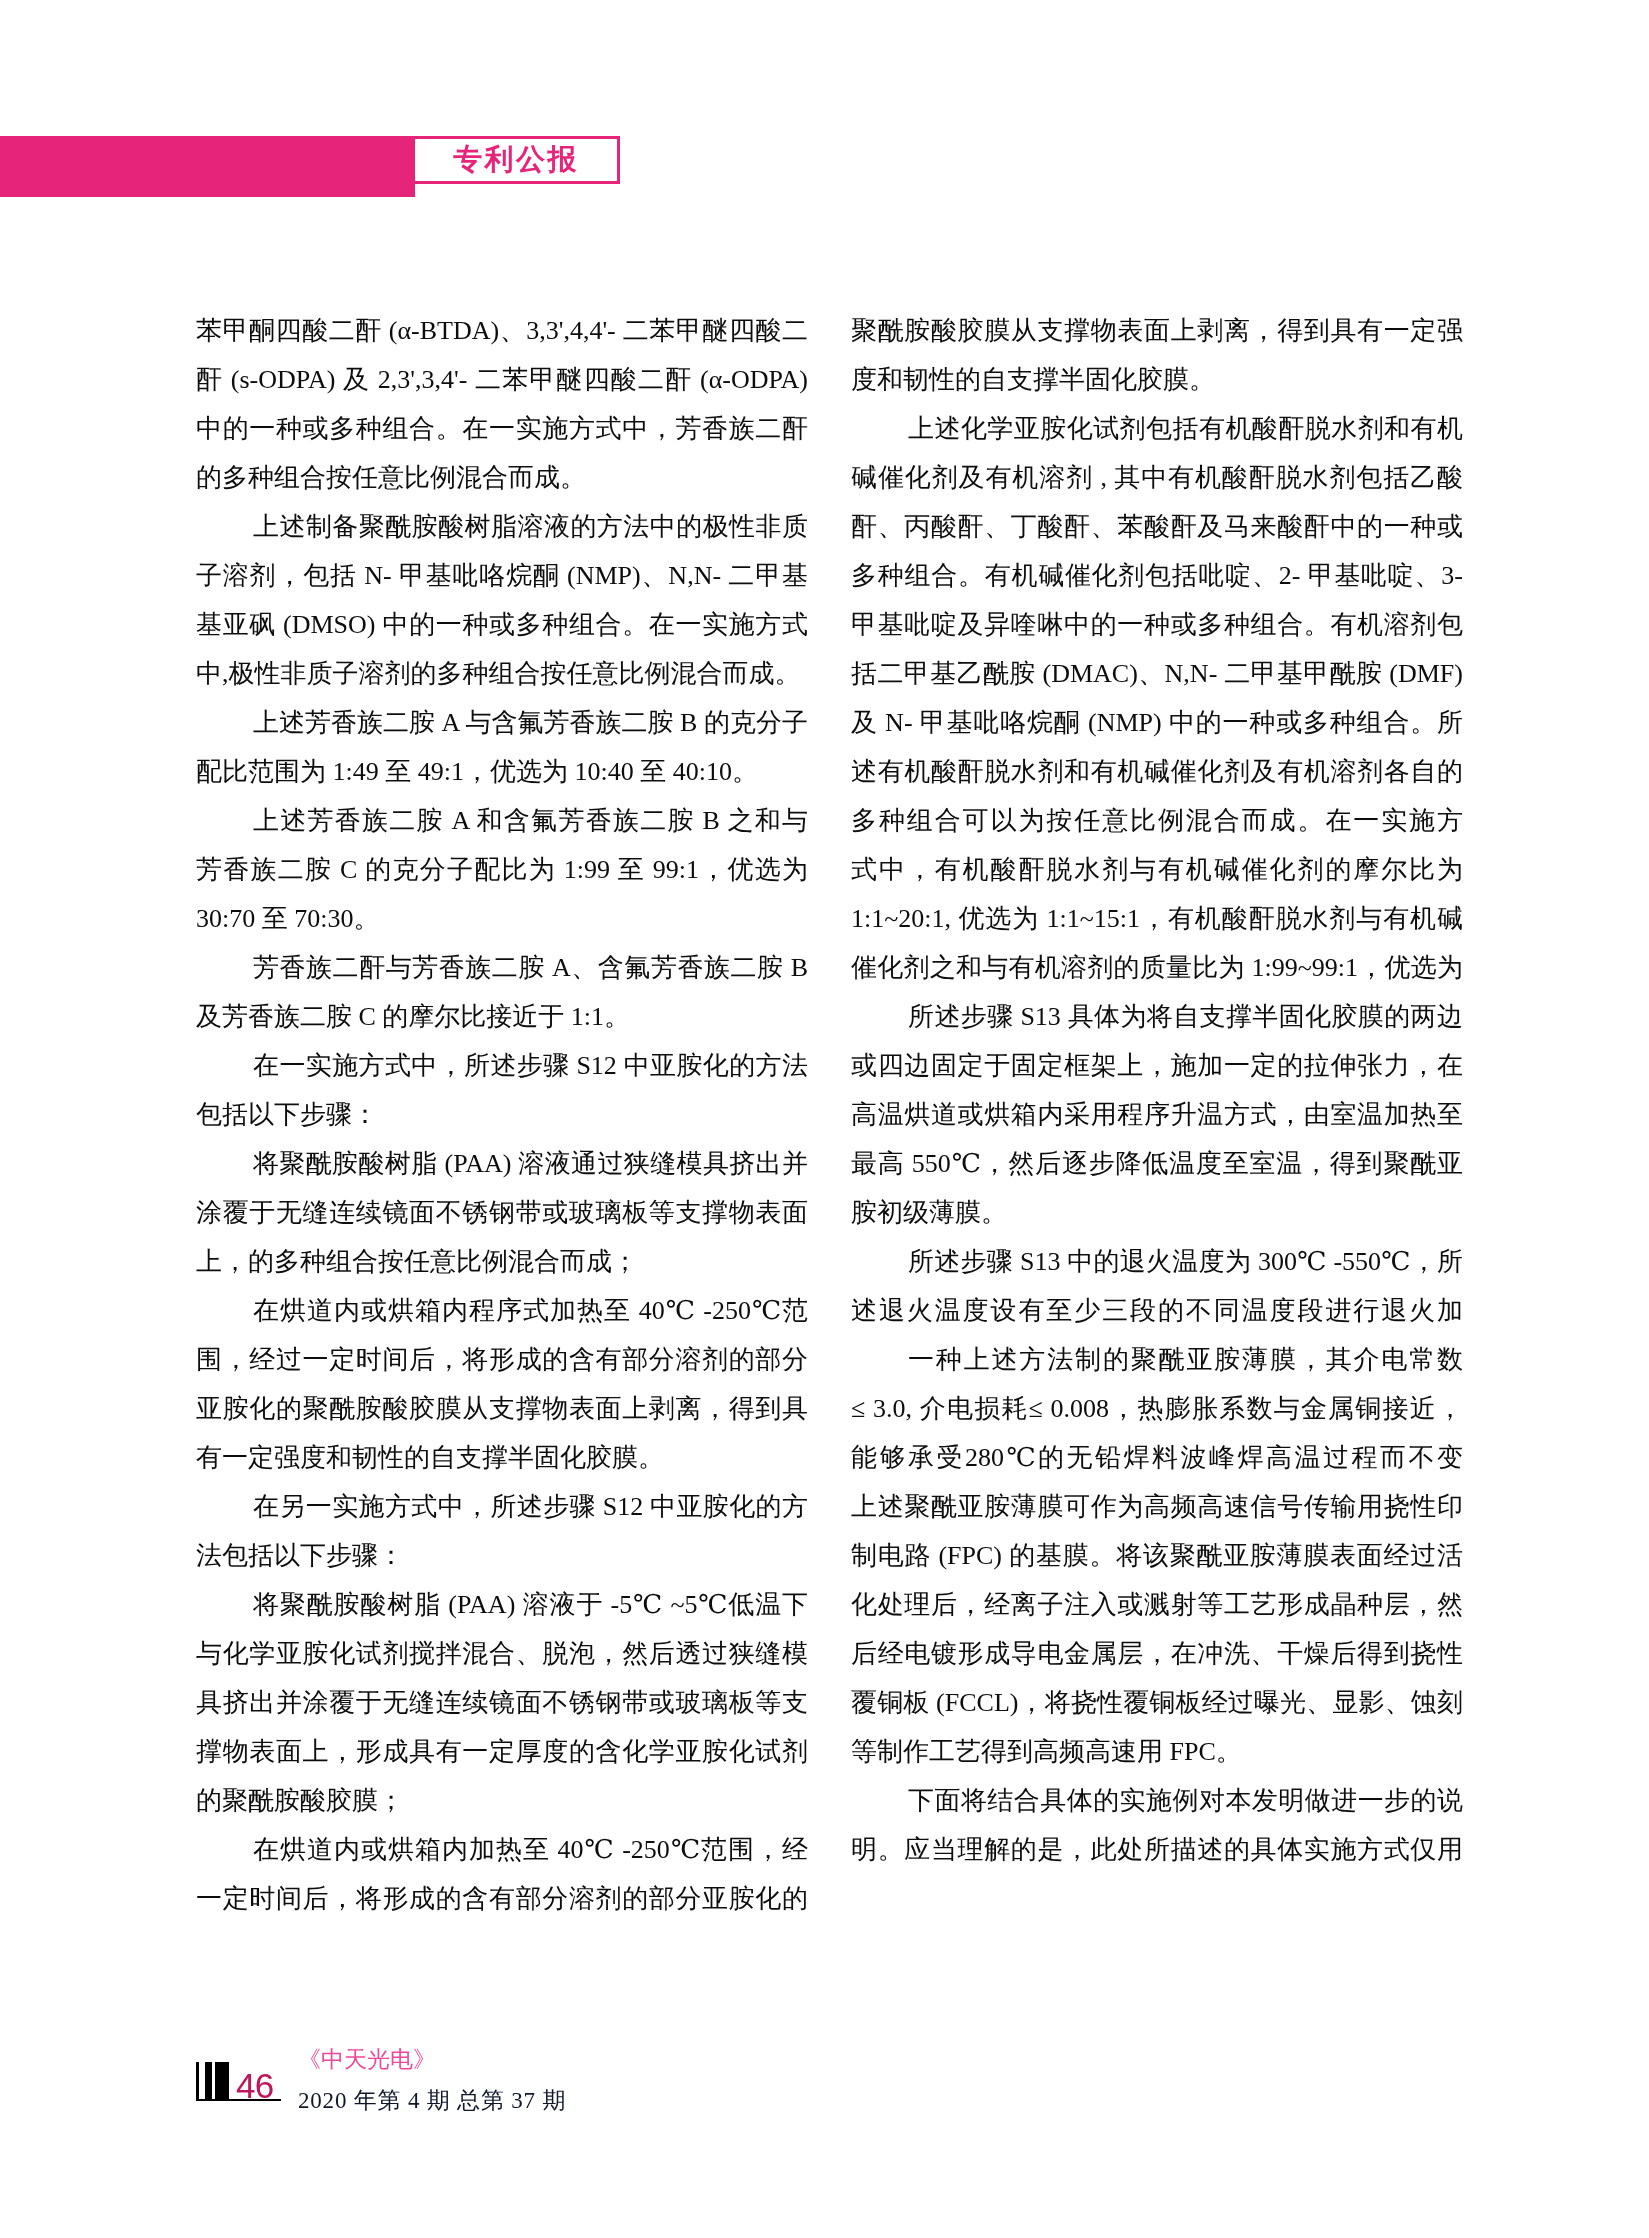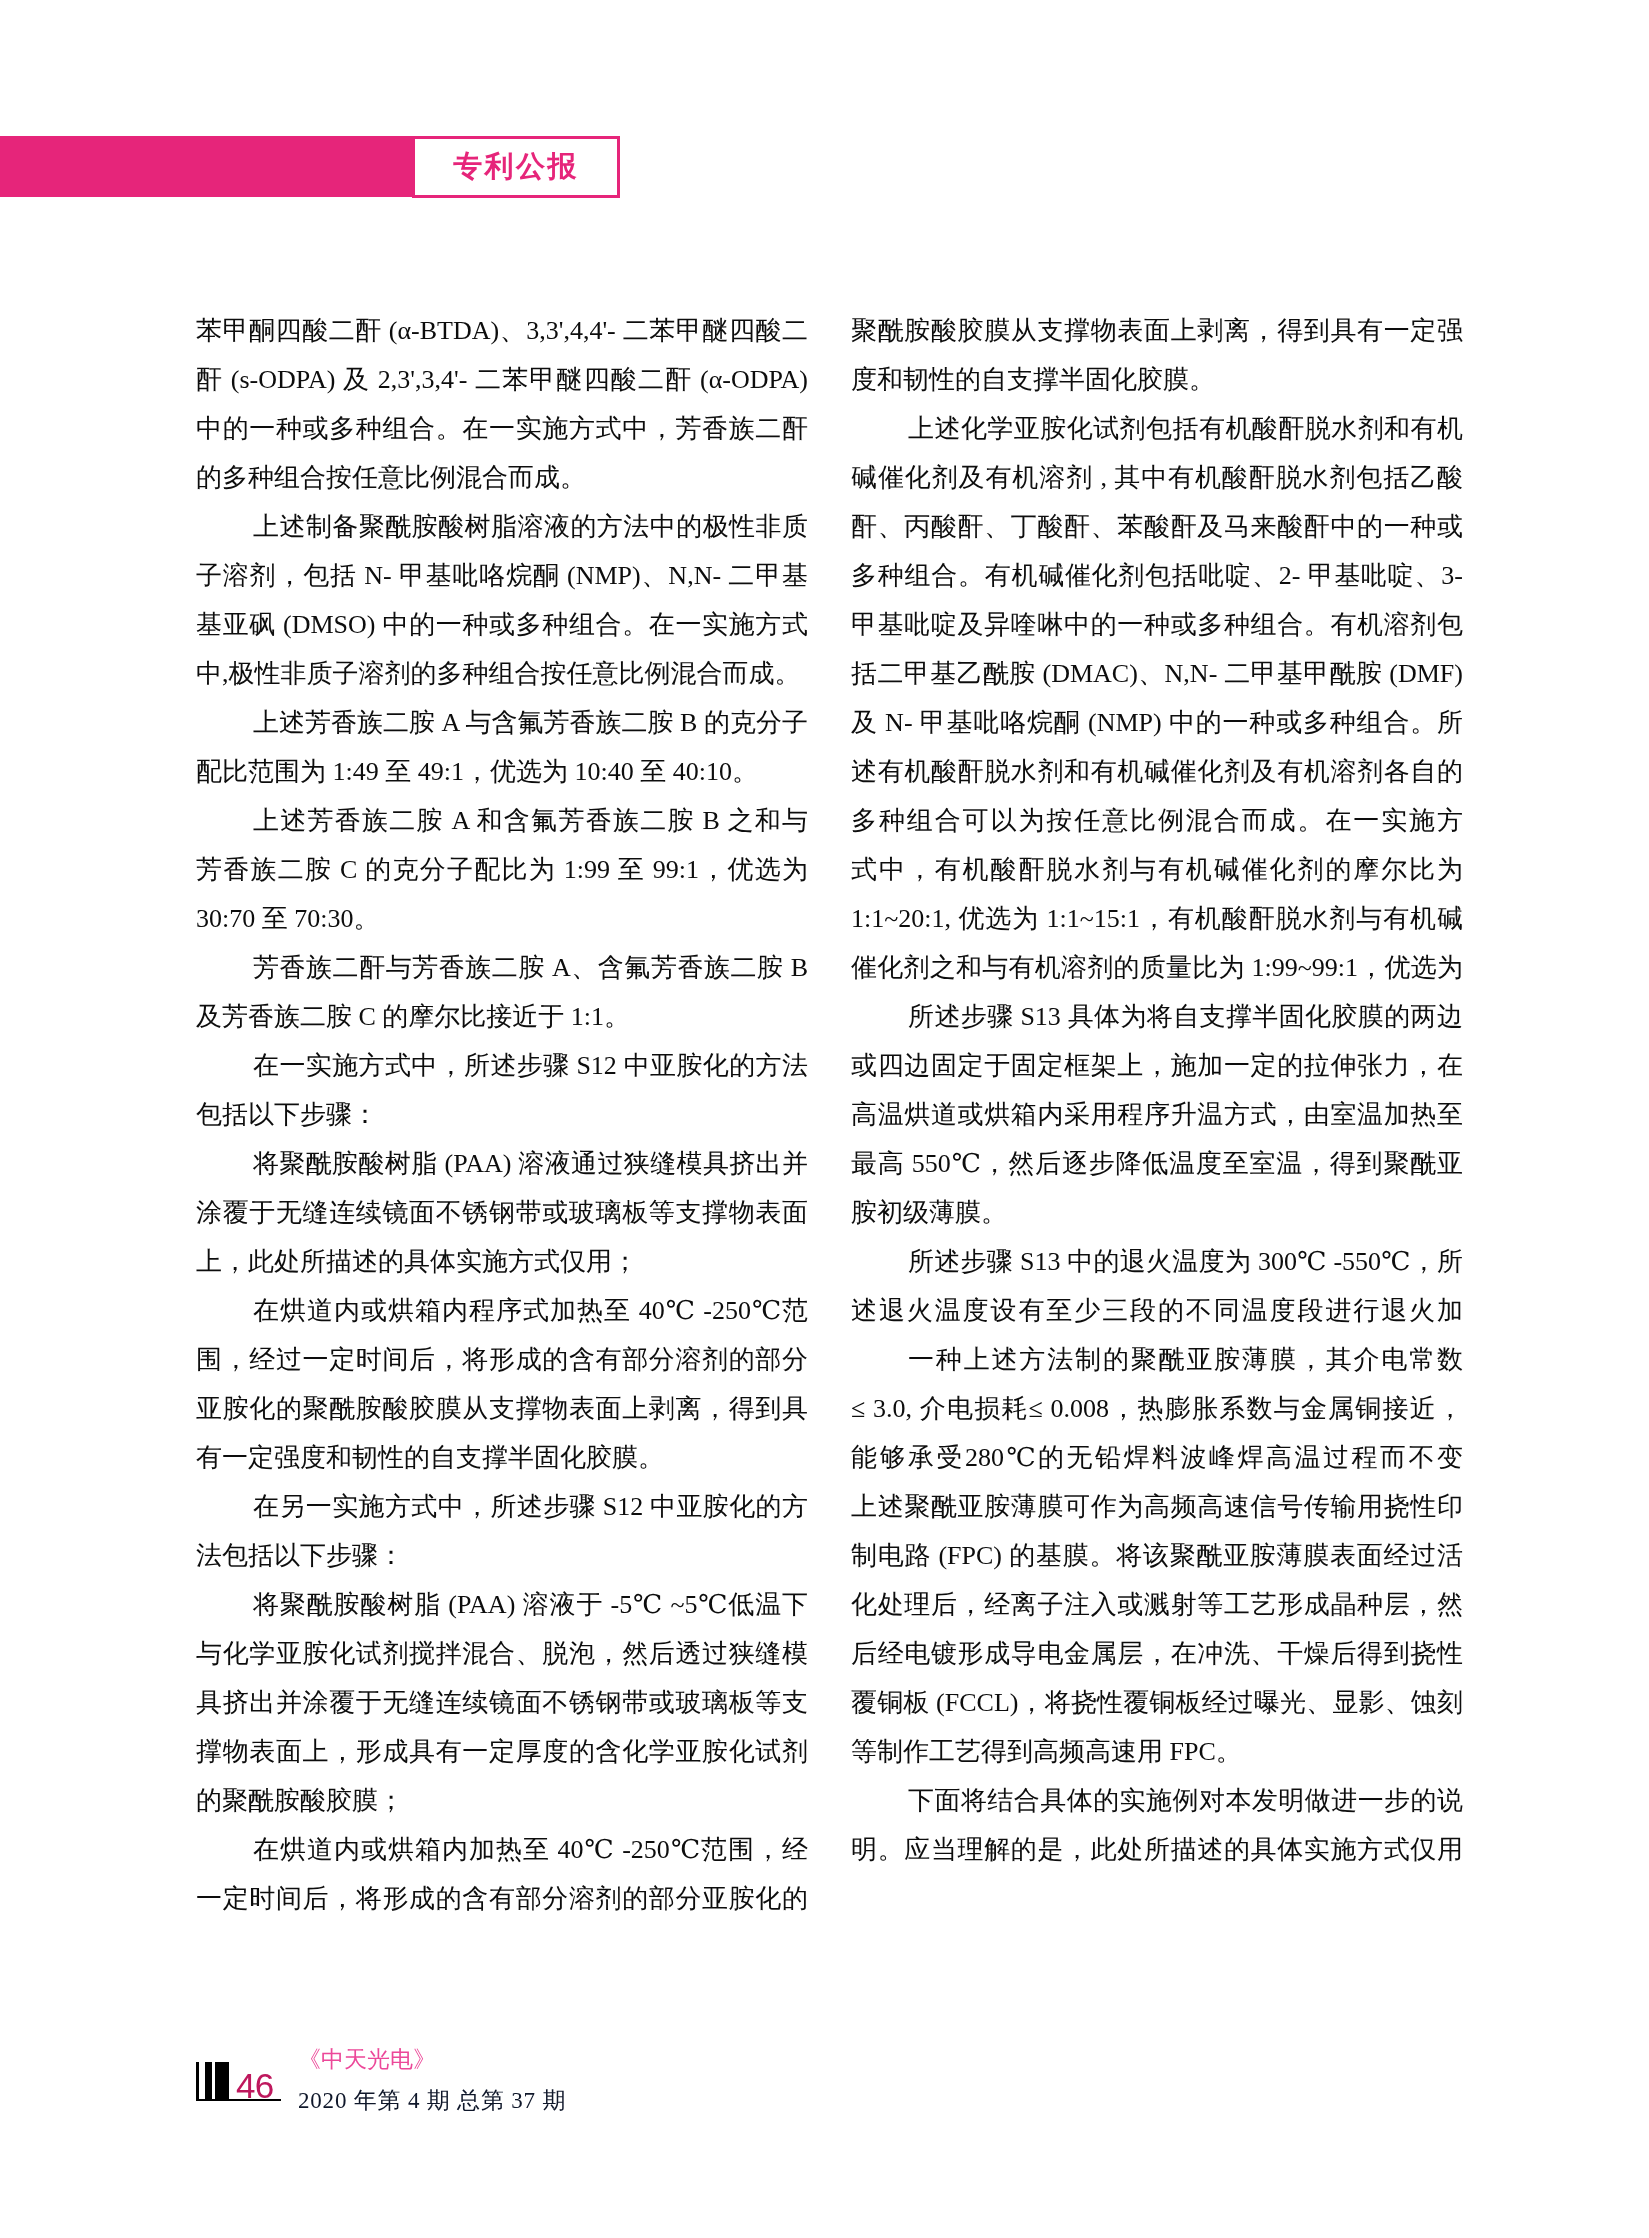--- a/index.html
+++ b/index.html
@@ -23,21 +23,21 @@
   }
   .logo{
     position:absolute;left:201px;top:136px;width:200px;height:61px;
     display:flex;align-items:center;justify-content:center;
     color:#ffffff;
     font-family:"Liberation Sans","DejaVu Sans",sans-serif;
     font-weight:bold;font-size:38px;letter-spacing:0.8px;
     transform:skewX(-4deg);
   }
   .badge{
-    position:absolute;left:412px;top:136px;width:208px;height:62px;
+    position:absolute;left:412px;top:136px;width:208px;height:48px;
     box-sizing:border-box;
     background:#ffffff;border:3.2px solid var(--accent);
     display:flex;align-items:center;justify-content:center;
   }
   .badge-text{
     color:var(--accent);
     font-family:"Liberation Sans","DejaVu Sans",sans-serif;
     font-weight:600;font-size:29px;letter-spacing:2.4px;
   }
 
@@ -104,21 +104,21 @@
       <div class="line end">配比范围为 1:49 至 49:1，优选为 10:40 至 40:10。</div>
       <div class="line indent">上述芳香族二胺 A 和含氟芳香族二胺 B 之和与</div>
       <div class="line">芳香族二胺 C 的克分子配比为 1:99 至 99:1，优选为</div>
       <div class="line end">30:70 至 70:30。</div>
       <div class="line indent">芳香族二酐与芳香族二胺 A、含氟芳香族二胺 B</div>
       <div class="line end">及芳香族二胺 C 的摩尔比接近于 1:1。</div>
       <div class="line indent">在一实施方式中，所述步骤 S12 中亚胺化的方法</div>
       <div class="line end">包括以下步骤：</div>
       <div class="line indent">将聚酰胺酸树脂 (PAA) 溶液通过狭缝模具挤出并</div>
       <div class="line">涂覆于无缝连续镜面不锈钢带或玻璃板等支撑物表面</div>
-      <div class="line end">上，此处所描述的具体实施方式仅用；</div>
+      <div class="line end">上，的多种组合按任意比例混合而成；</div>
       <div class="line indent">在烘道内或烘箱内程序式加热至 40℃ -250℃范</div>
       <div class="line">围，经过一定时间后，将形成的含有部分溶剂的部分</div>
       <div class="line">亚胺化的聚酰胺酸胶膜从支撑物表面上剥离，得到具</div>
       <div class="line end">有一定强度和韧性的自支撑半固化胶膜。</div>
       <div class="line indent">在另一实施方式中，所述步骤 S12 中亚胺化的方</div>
       <div class="line end">法包括以下步骤：</div>
       <div class="line indent">将聚酰胺酸树脂 (PAA) 溶液于 -5℃ ~5℃低温下</div>
       <div class="line">与化学亚胺化试剂搅拌混合、脱泡，然后透过狭缝模</div>
       <div class="line">具挤出并涂覆于无缝连续镜面不锈钢带或玻璃板等支</div>
       <div class="line">撑物表面上，形成具有一定厚度的含化学亚胺化试剂</div>

